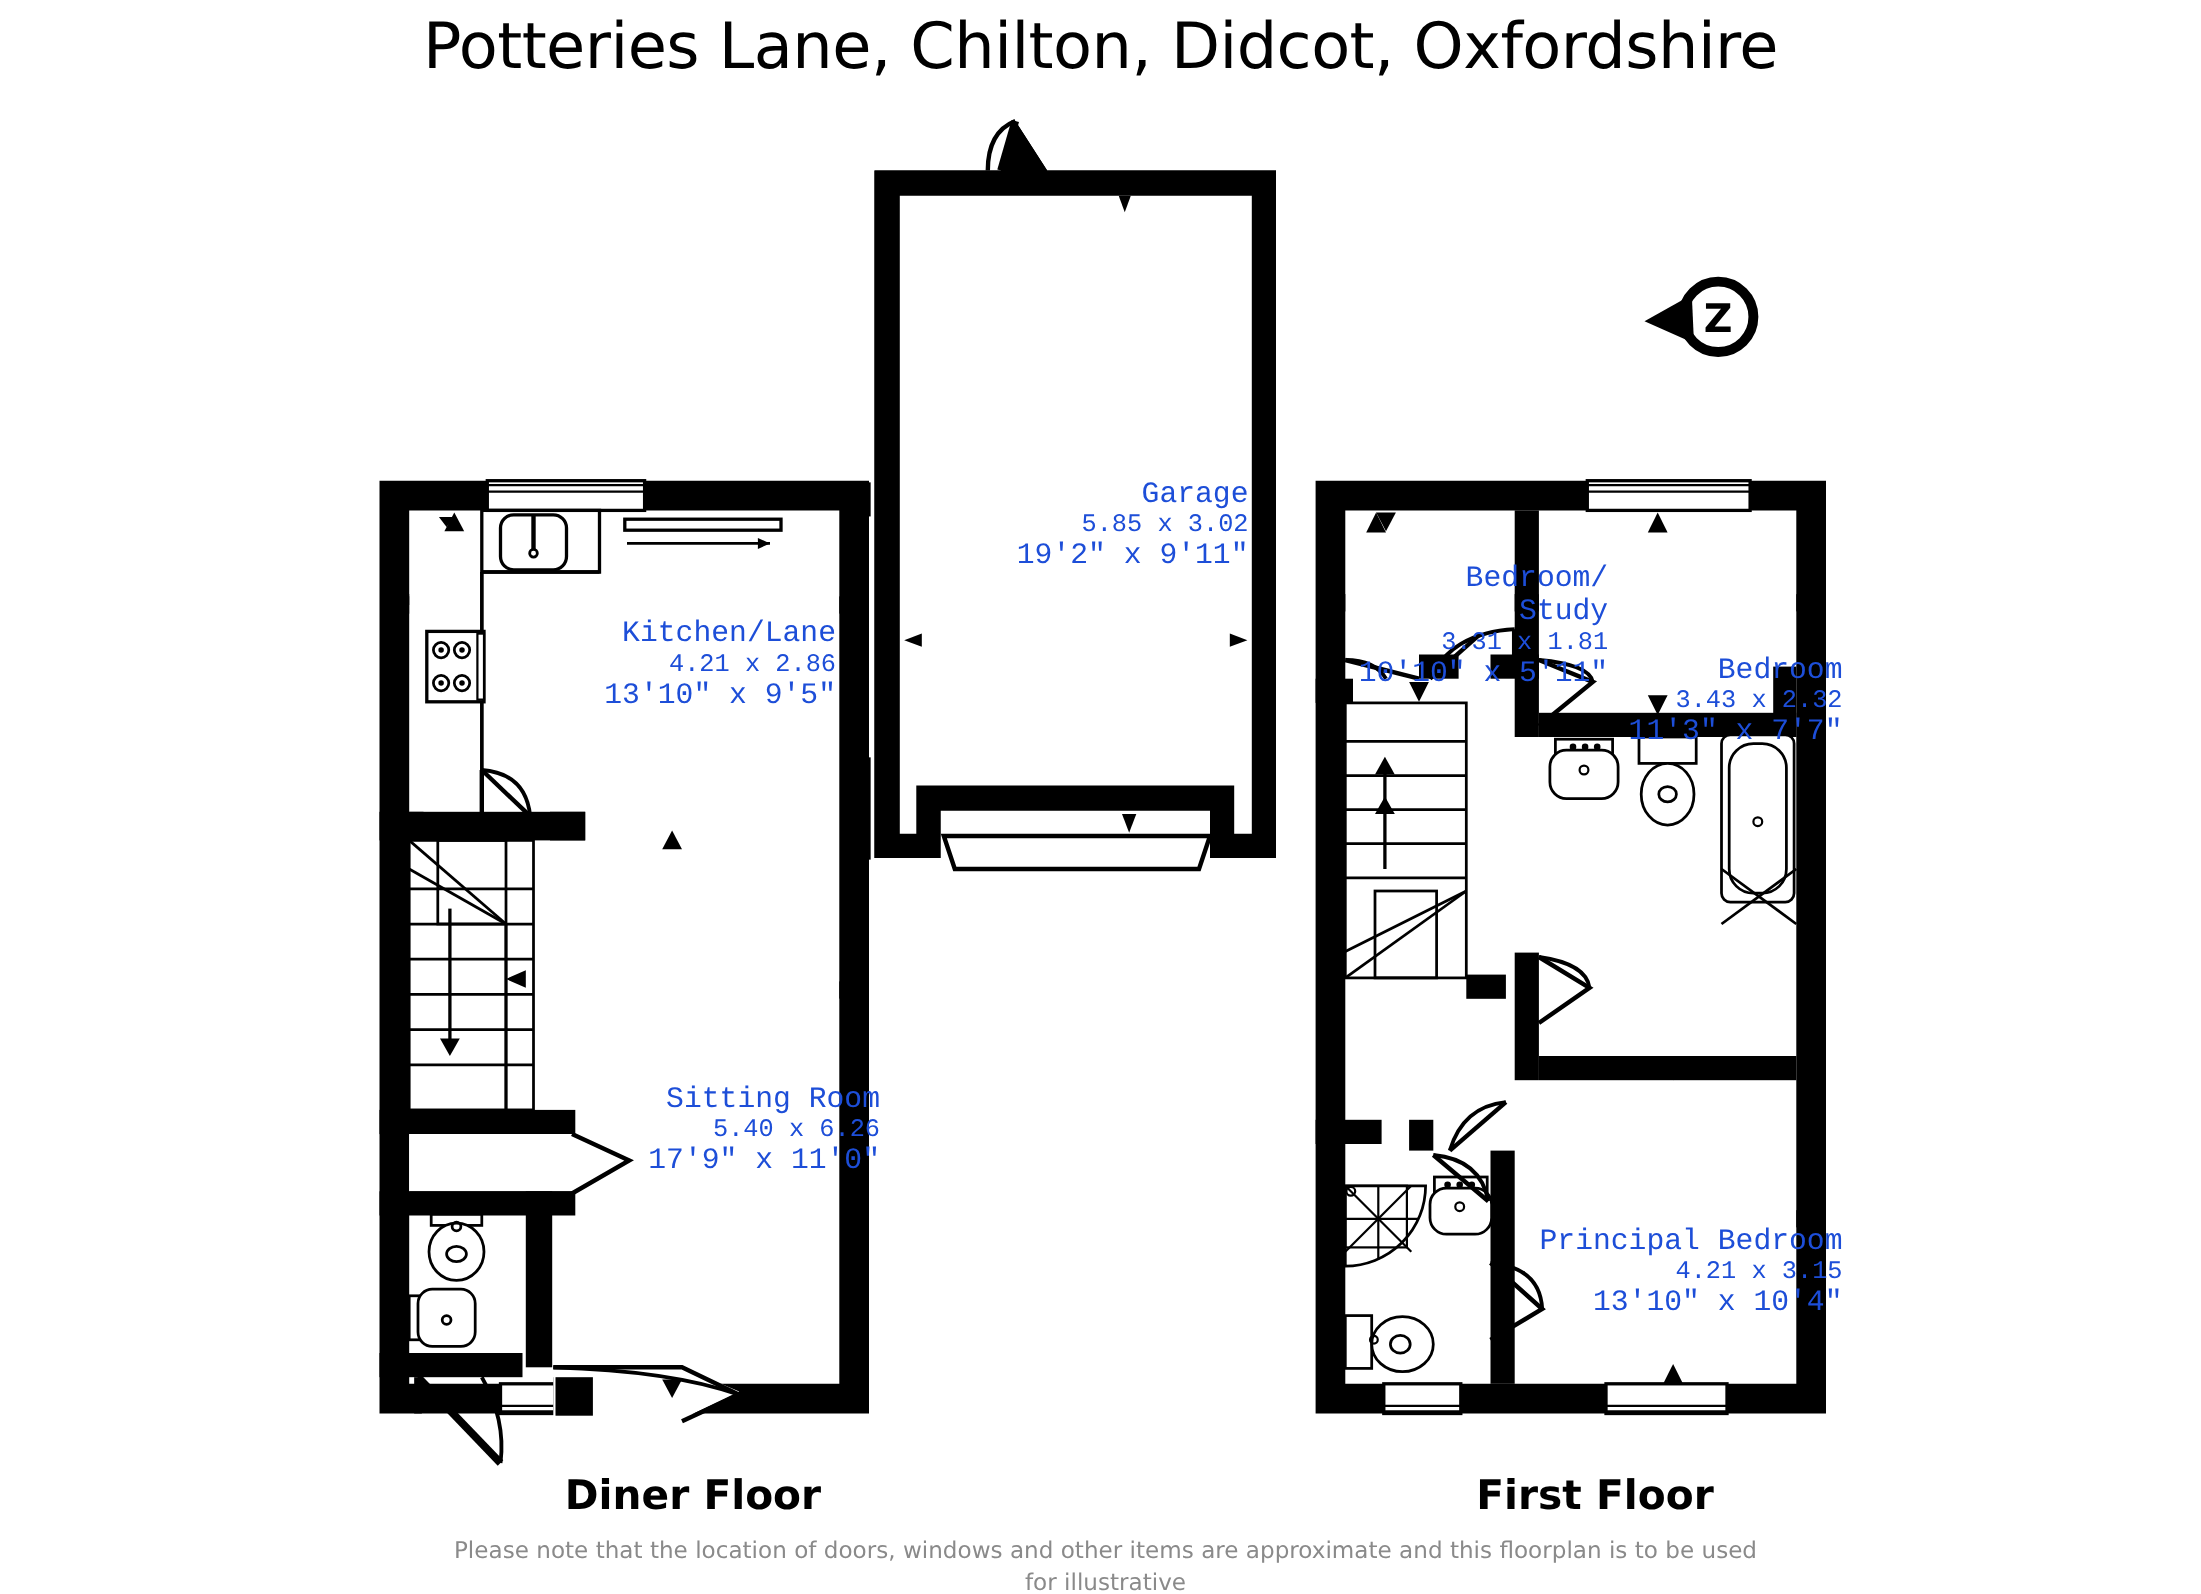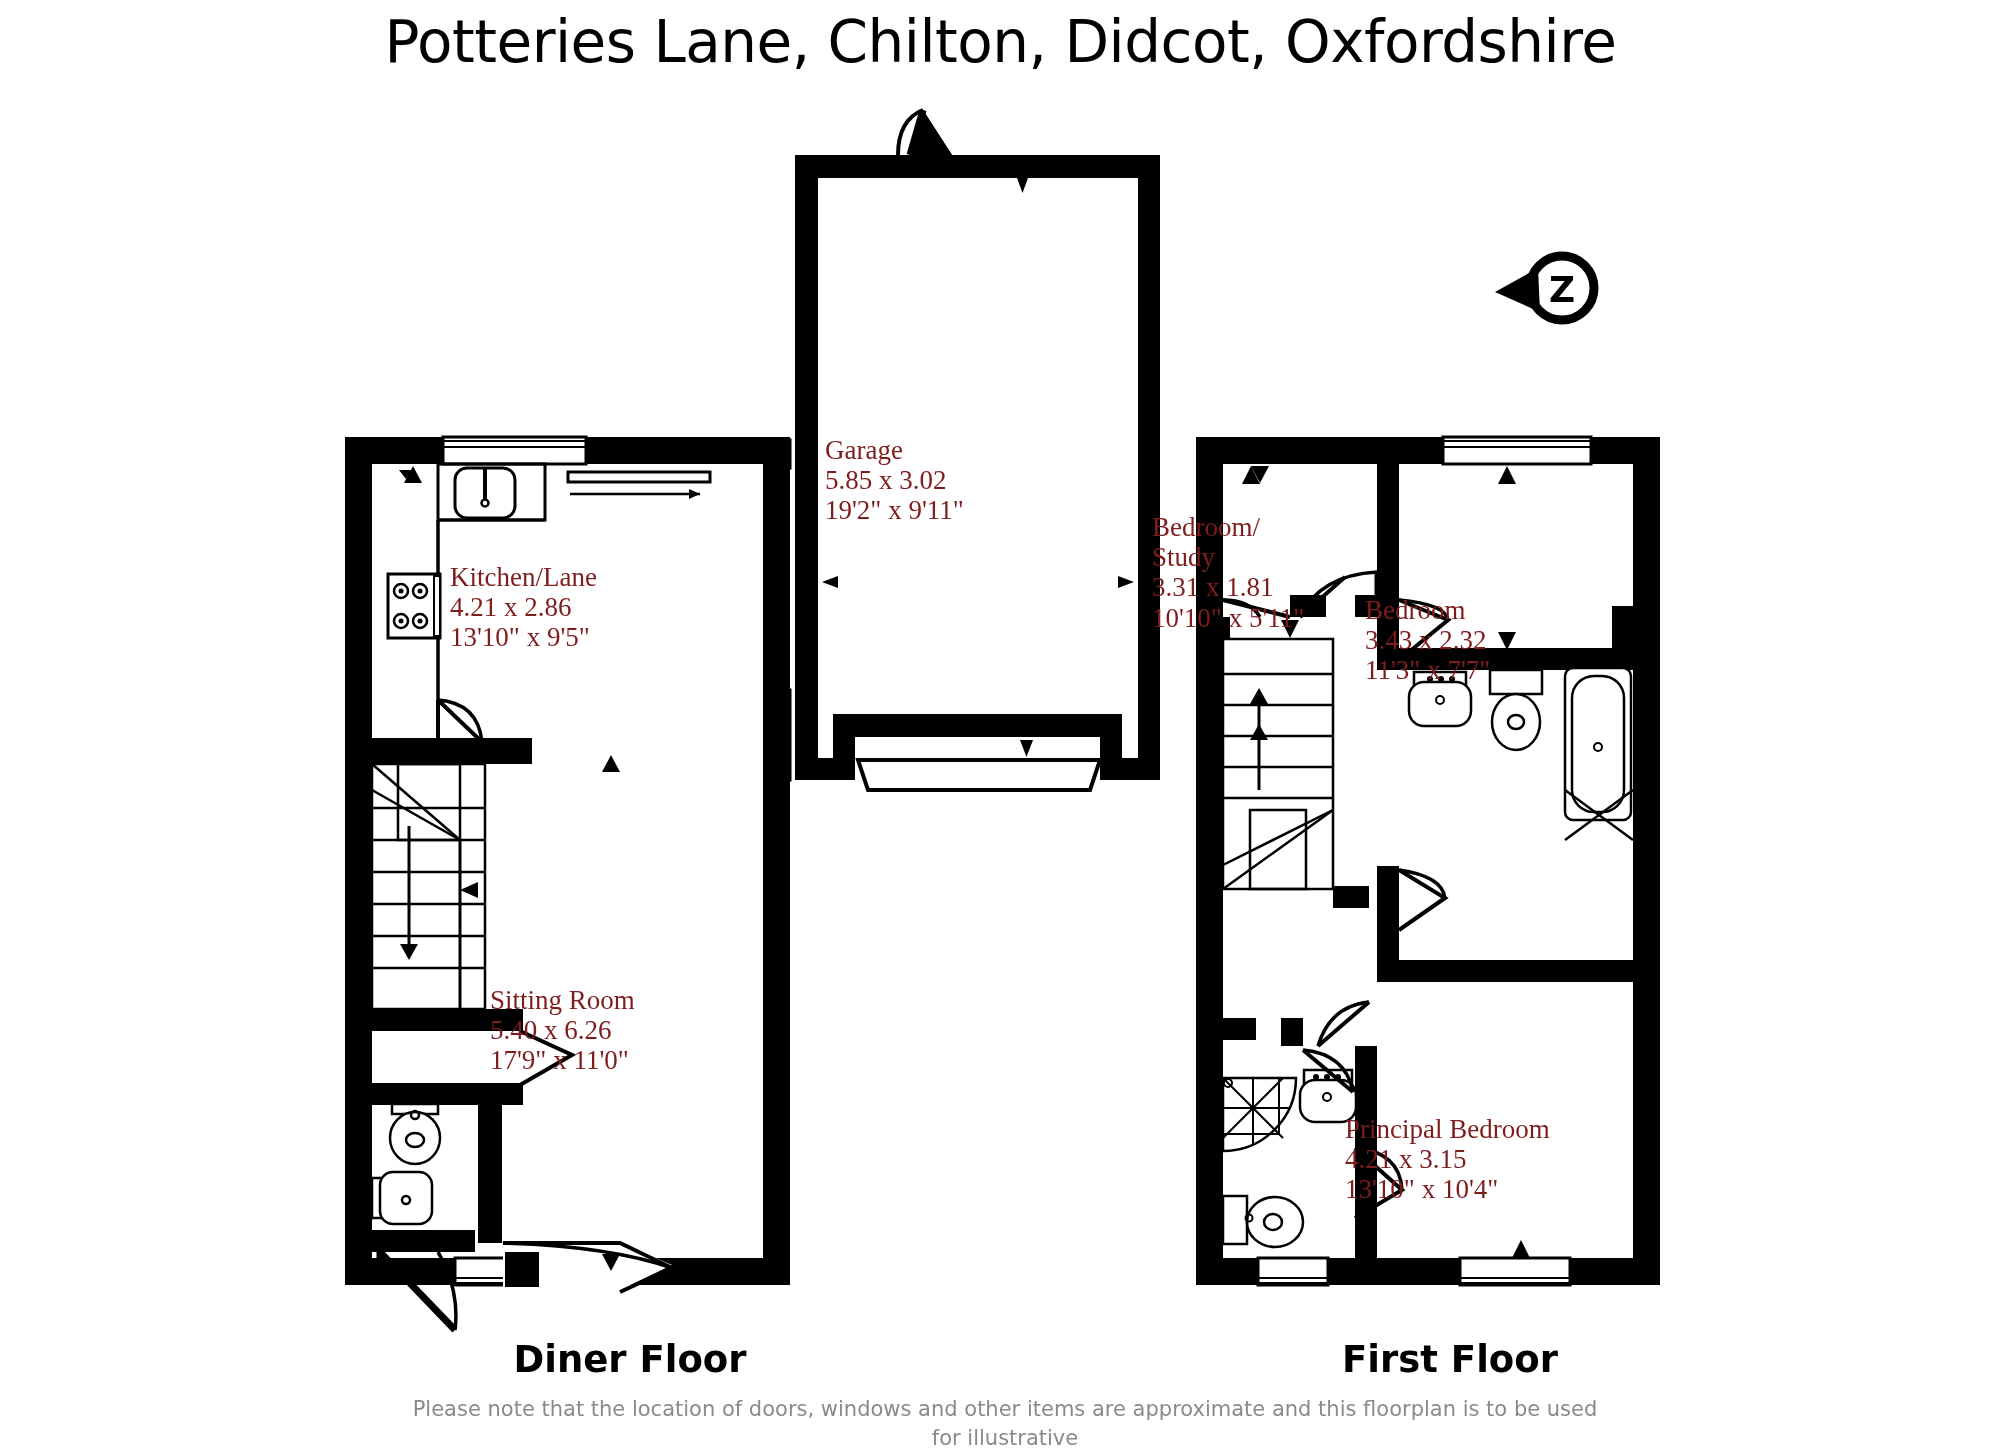--- a/index.html
+++ b/index.html
@@ -70,28 +70,28 @@
     text-align: center;
     font-family: "DejaVu Sans", sans-serif;
     font-size: 21px;
     line-height: 29px;
     color: #8a8a8a;
   }
   .disclaimer span { display: block; }
   
   .room-label {
     position: absolute;
-    text-align: left;
-    font-family: Liberation Serif, serif;
-    color: #7f1d1d;
+    text-align: right;
+    font-family: Liberation Mono, monospace;
+    color: #1d4ed8;
     white-space: nowrap;
     line-height: 1.12;
   }
   .room-label .rl-name { font-size: 27px; }
-  .room-label .rl-metric { font-size: 27px; }
+  .room-label .rl-metric { font-size: 23px; }
   .room-label .rl-imperial { font-size: 27px; }
 </style>
 </head>
 <body>
 
 <div id="page">
 
   <div class="page-title">Potteries Lane, Chilton, Didcot, Oxfordshire</div>
 
   <svg class="plan-svg" viewBox="0 0 2001 1449">

